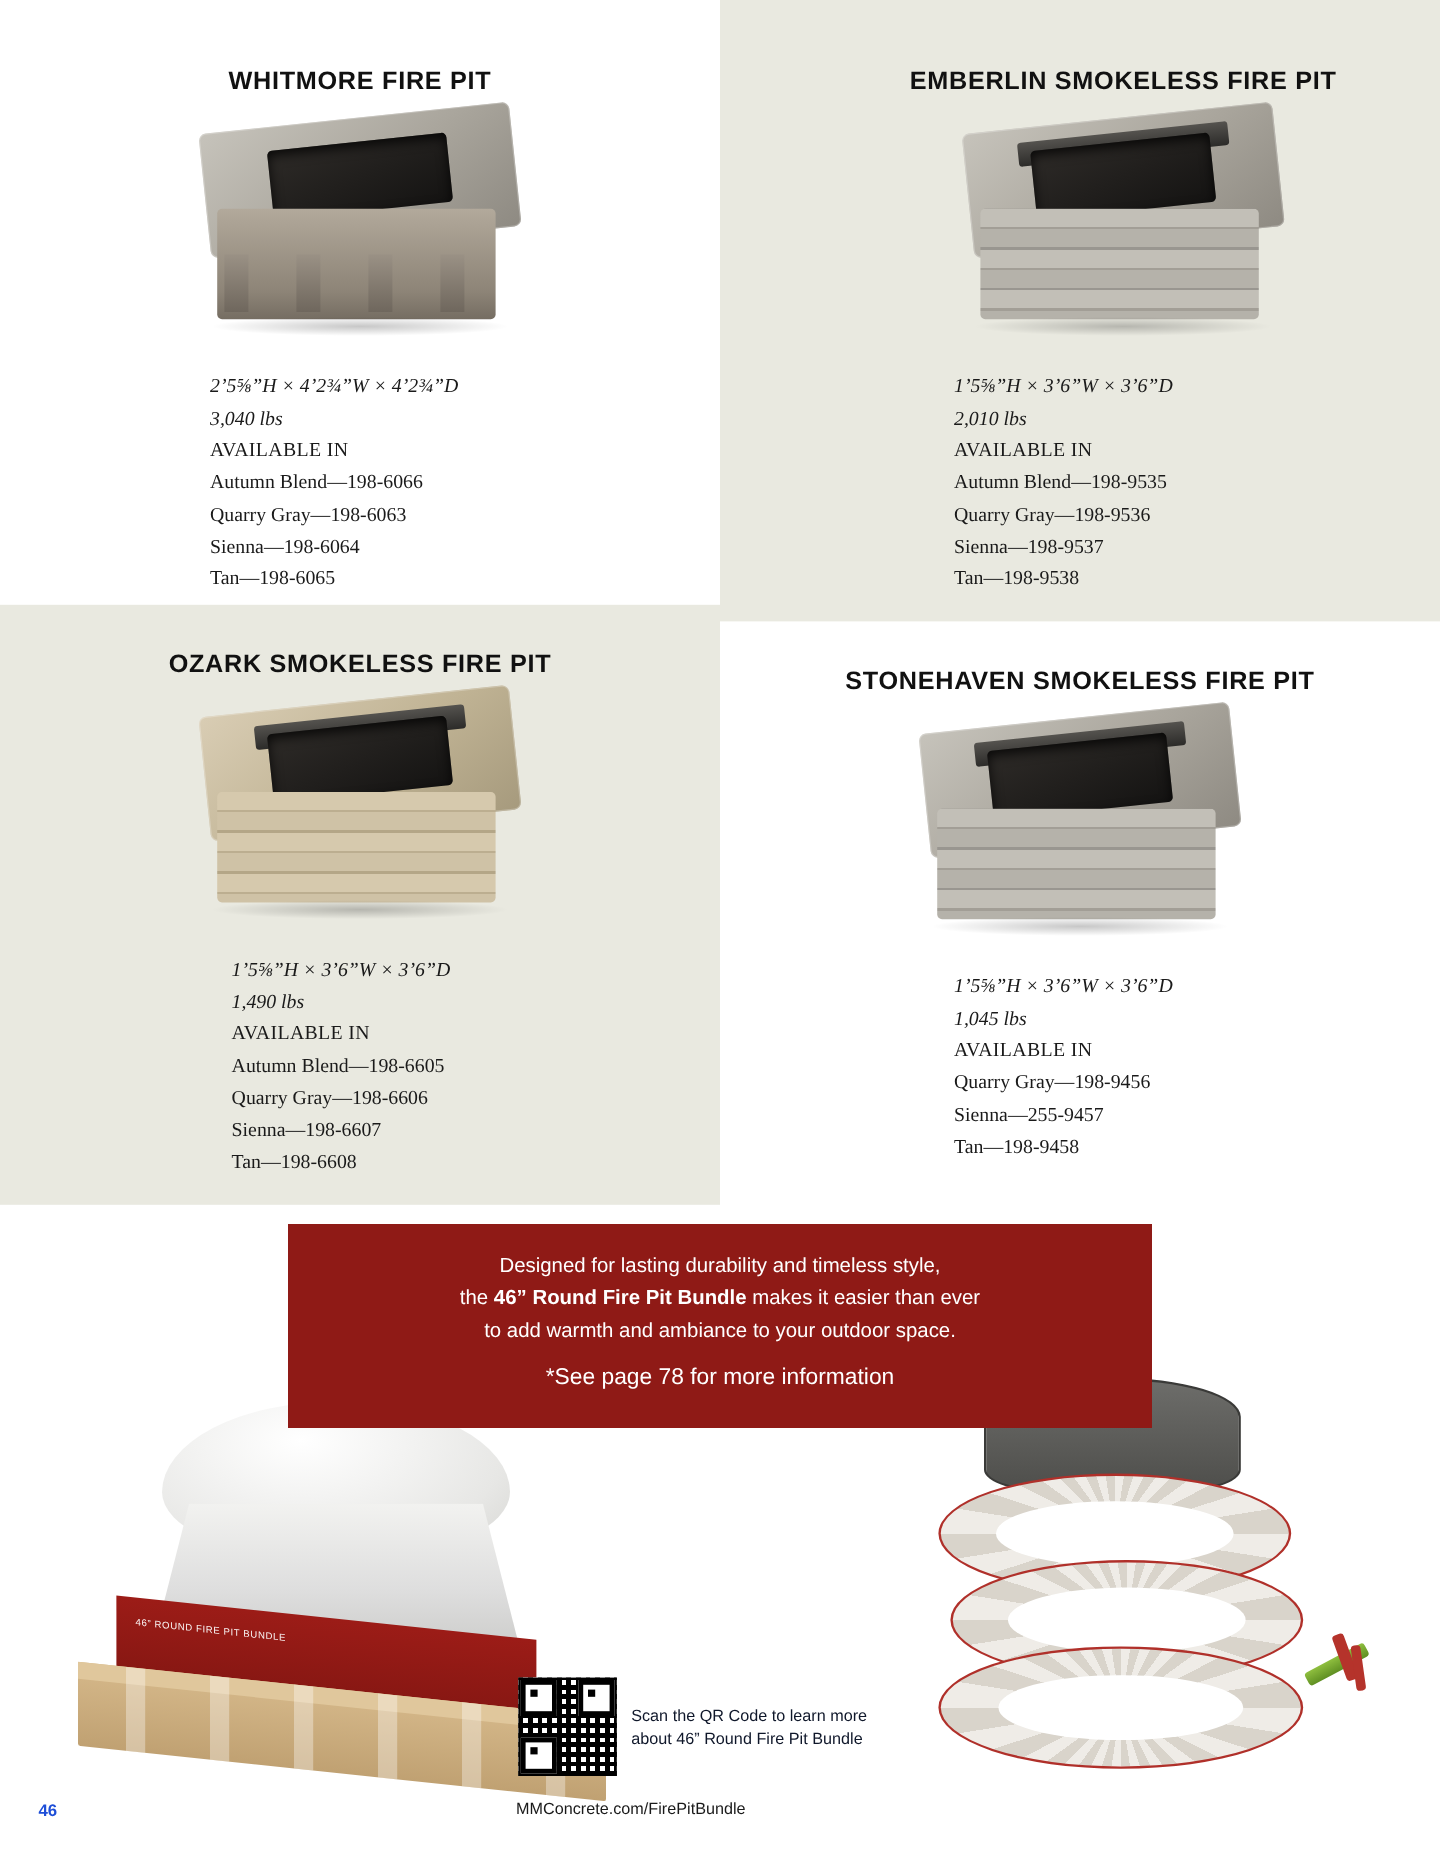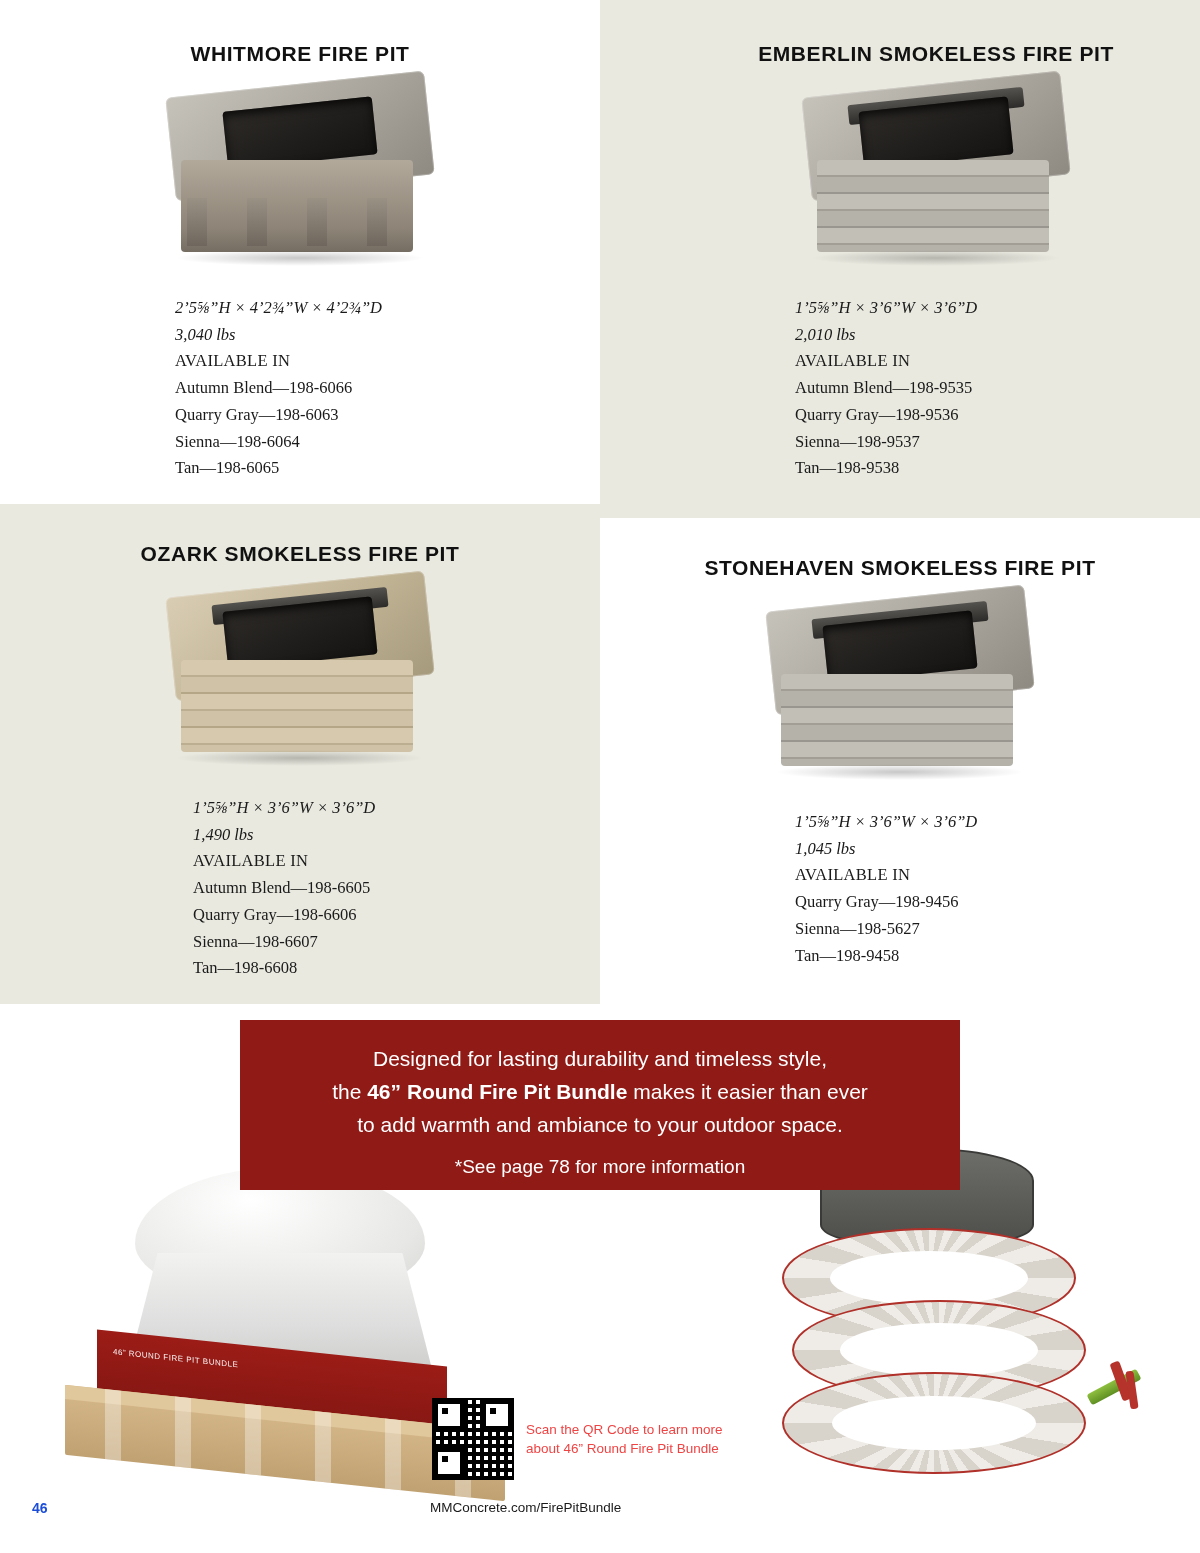--- a/index.html
+++ b/index.html
@@ -29,21 +29,21 @@
   .q-tr { left: 600px; top: 0;  width: 672px; height: 518px;  background: #e9e9e0; }
   .q-bl { left: 0;   top: 504px; width: 600px; height: 500px; background: #e9e9e0; }
   .q-br { left: 600px; top: 518px; width: 600px; height: 500px; background: #ffffff; }
 
   .prod-title {
     text-align: center;
     font-weight: bold;
     font-size: 21px;
     letter-spacing: 0.6px;
     color: #111111;
-    padding-top: 42px;
+    padding-top: 56px;
     font-family: "Liberation Sans", sans-serif;
   }
   .q-bl .prod-title, .q-br .prod-title { padding-top: 38px; }
 
   .art {
     position: relative;
     height: 205px;
     margin: 12px auto 0;
     width: 330px;
   }
@@ -162,21 +162,21 @@
     top: 1020px;
     width: 720px;
     height: 170px;
     background: #8f1a16;
     color: #ffffff;
     text-align: center;
     box-sizing: border-box;
     padding-top: 22px;
   }
   .promo-line {
-    font-size: 21px;
+    font-size: 17px;
     line-height: 1.58;
     font-family: "Liberation Sans", sans-serif;
   }
   .promo-line b { font-weight: bold; }
   .promo-note {
     margin-top: 14px;
     font-size: 19px;
   }
 
   .bottom-area {
@@ -337,21 +337,21 @@
     width: 6px; height: 6px;
     background: #000;
     margin: 4px;
   }
   .qr .f1 { left: 2px;  top: 2px; }
   .qr .f2 { right: 2px; top: 2px; }
   .qr .f3 { left: 2px;  bottom: 2px; }
   .qr-text {
     font-size: 13.5px;
     line-height: 1.42;
-    color: #ef4444;
+    color: #0f172a;
   }
 
   .page-number {
     position: absolute;
     left: 32px;
     top: 1500px;
     font-size: 14px;
     font-weight: bold;
     color: #1d4ed8;
   }
@@ -446,21 +446,21 @@
         <div class="cavity"></div>
         <div class="body striped"></div>
         <div class="shadow"></div>
       </div>
     </div>
     <div class="specs">
       <div class="dim">1’5⅝”H × 3’6”W × 3’6”D</div>
       <div class="dim">1,045 lbs</div>
       <div class="avail">AVAILABLE IN</div>
       <div>Quarry Gray—198-9456</div>
-      <div>Sienna—198-5627</div>
+      <div>Sienna—255-9457</div>
       <div>Tan—198-9458</div>
     </div>
   </div>
 
   <div class="bottom-area">
 
     <div class="bundle">
       <div class="cover"></div>
       <div class="cover-skirt"></div>
       <div class="label-strip">

